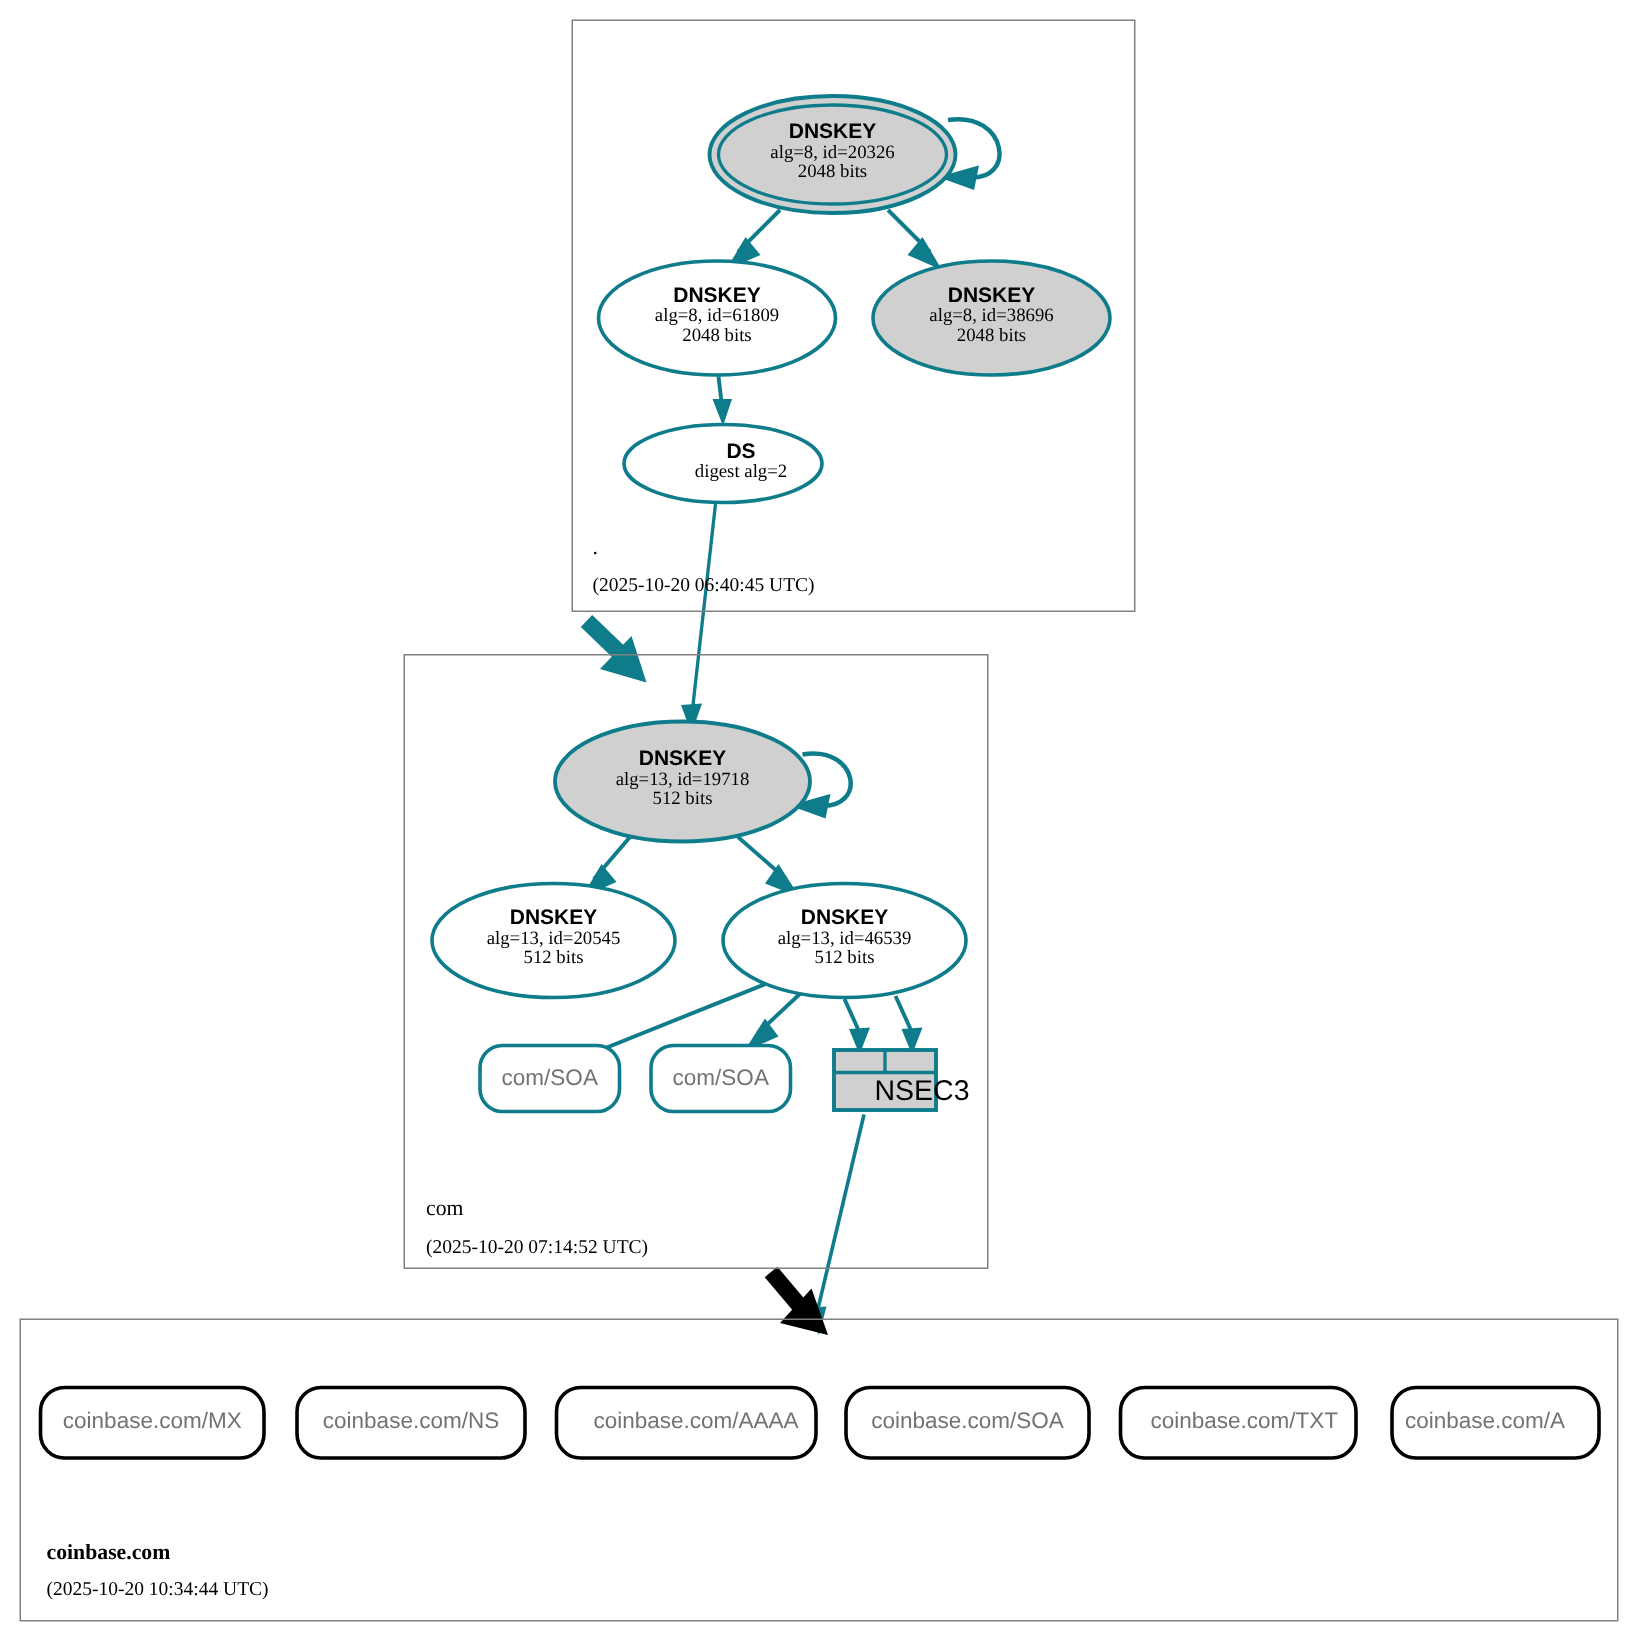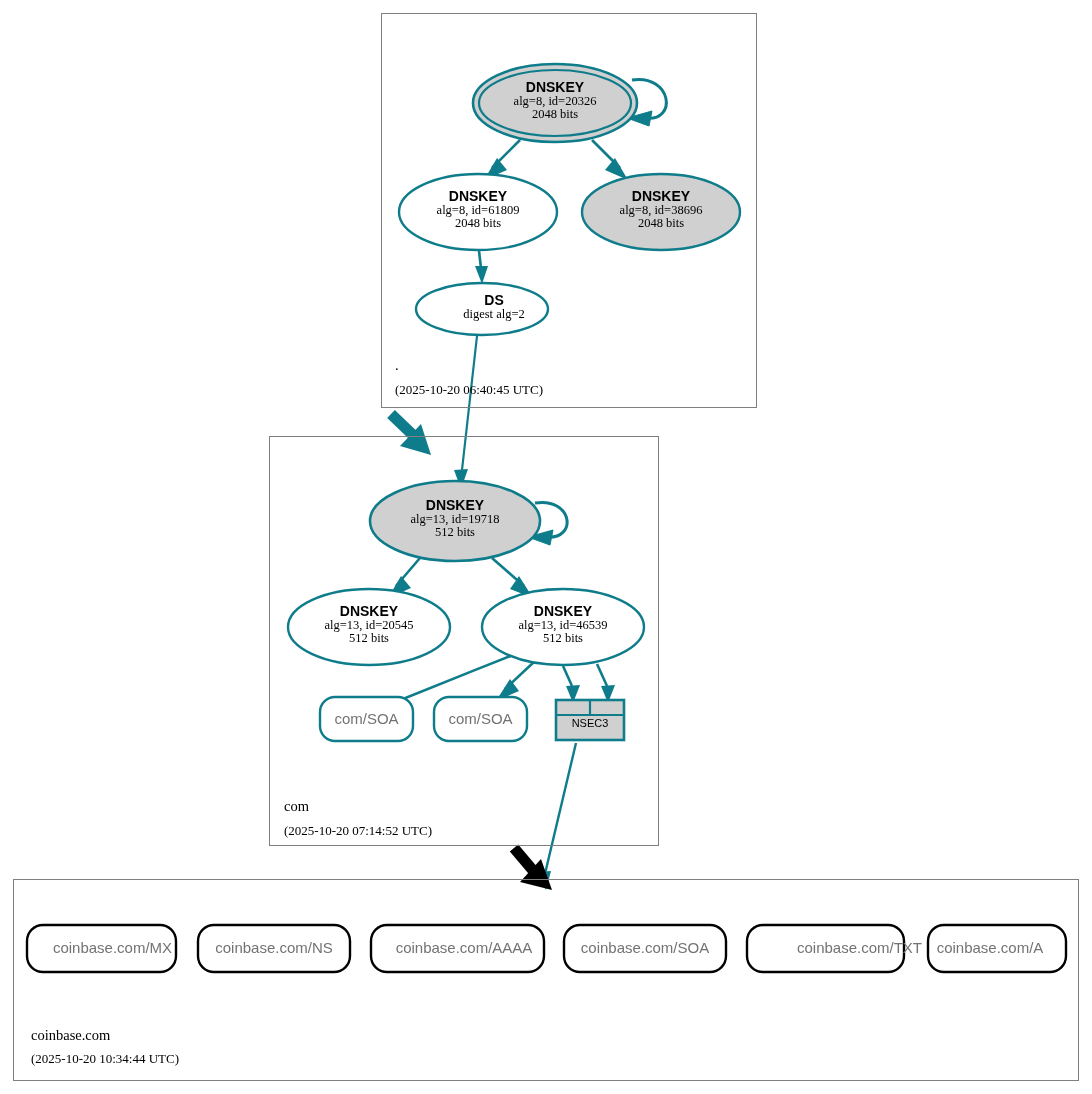--- a/index.html
+++ b/index.html
@@ -72,26 +72,27 @@
     position: absolute;
     text-align: center;
     font-family: "Liberation Sans", sans-serif;
     font-size: 15px;
     color: #737373;
     white-space: nowrap;
     pointer-events: none;
   }
   .nsectext {
     position: absolute;
-    text-align: center;
+    text-align: left;
     font-family: "Liberation Sans", sans-serif;
-    font-size: 11px;
+    font-size: 19px;
     color: #000000;
     white-space: nowrap;
     pointer-events: none;
+    padding-left: 27px;
   }
   .hit { position: absolute; }
 </style>
 </head>
 <body>
 
 <div id="stage">
 
   <svg class="layer" viewBox="0 0 1092 1094" xmlns="http://www.w3.org/2000/svg">
     <defs>
@@ -219,21 +220,21 @@
   <div class="zone-box" style="left:381px; top:13px; width:376px; height:395px;"></div>
   <div class="zone-box" style="left:269px; top:436px; width:390px; height:410px;"></div>
   <div class="zone-box" style="left:13px; top:879px; width:1066px; height:202px;"></div>
 
   <div class="zone-label" style="left:395px; top:357px;">.</div>
   <div class="zone-stamp" style="left:395px; top:382px;">(2025-10-20 06:40:45 UTC)</div>
 
   <div class="zone-label" style="left:284px; top:798px;">com</div>
   <div class="zone-stamp" style="left:284px; top:823px;">(2025-10-20 07:14:52 UTC)</div>
 
-  <div class="zone-label" style="left:31px; top:1027px;">coinbase.com</div>
+  <div class="zone-label" style="left:31px; top:1027px;font-weight:bold;">coinbase.com</div>
   <div class="zone-stamp" style="left:31px; top:1051px;">(2025-10-20 10:34:44 UTC)</div>
 
   <div class="nodetext" style="left:455px; top:80px; width:200px;">
     <span class="t1">DNSKEY</span>
     <span class="t2">alg=8, id=20326</span>
     <span class="t3">2048 bits</span>
   </div>
 
   <div class="nodetext" style="left:378px; top:189px; width:200px;">
     <span class="t1">DNSKEY</span>
@@ -267,25 +268,25 @@
   <div class="nodetext" style="left:463px; top:604px; width:200px;">
     <span class="t1">DNSKEY</span>
     <span class="t2">alg=13, id=46539</span>
     <span class="t3">512 bits</span>
   </div>
 
   <div class="rrtext" style="left:320px; top:710px; width:93px;">com/SOA</div>
   <div class="rrtext" style="left:434px; top:710px; width:93px;">com/SOA</div>
   <div class="nsectext" style="left:556px; top:717px; width:68px;">NSEC3</div>
 
-  <div class="rrtext" style="left:27px; top:939px; width:171px;">coinbase.com/MX</div>
+  <div class="rrtext" style="left:27px; top:939px; width:149px;">coinbase.com/MX</div>
   <div class="rrtext" style="left:198px; top:939px; width:152px;">coinbase.com/NS</div>
   <div class="rrtext" style="left:371px; top:939px; width:186px;">coinbase.com/AAAA</div>
   <div class="rrtext" style="left:564px; top:939px; width:162px;">coinbase.com/SOA</div>
-  <div class="rrtext" style="left:774px; top:939px; width:171px;">coinbase.com/TXT</div>
+  <div class="rrtext" style="left:744px; top:939px; width:171px;">coinbase.com/TXT</div>
   <div class="rrtext" style="left:928px; top:939px; width:124px;">coinbase.com/A</div>
 
   <div class="hit" style="left:473px; top:64px; width:164px; height:78px;"></div>
   <div class="hit" style="left:399px; top:174px; width:158px; height:76px;"></div>
   <div class="hit" style="left:582px; top:174px; width:158px; height:76px;"></div>
   <div class="hit" style="left:416px; top:283px; width:132px; height:52px;"></div>
   <div class="hit" style="left:370px; top:481px; width:170px; height:80px;"></div>
   <div class="hit" style="left:288px; top:589px; width:162px; height:76px;"></div>
   <div class="hit" style="left:482px; top:589px; width:162px; height:76px;"></div>
   <div class="hit" style="left:320px; top:697px; width:93px; height:44px;"></div>

